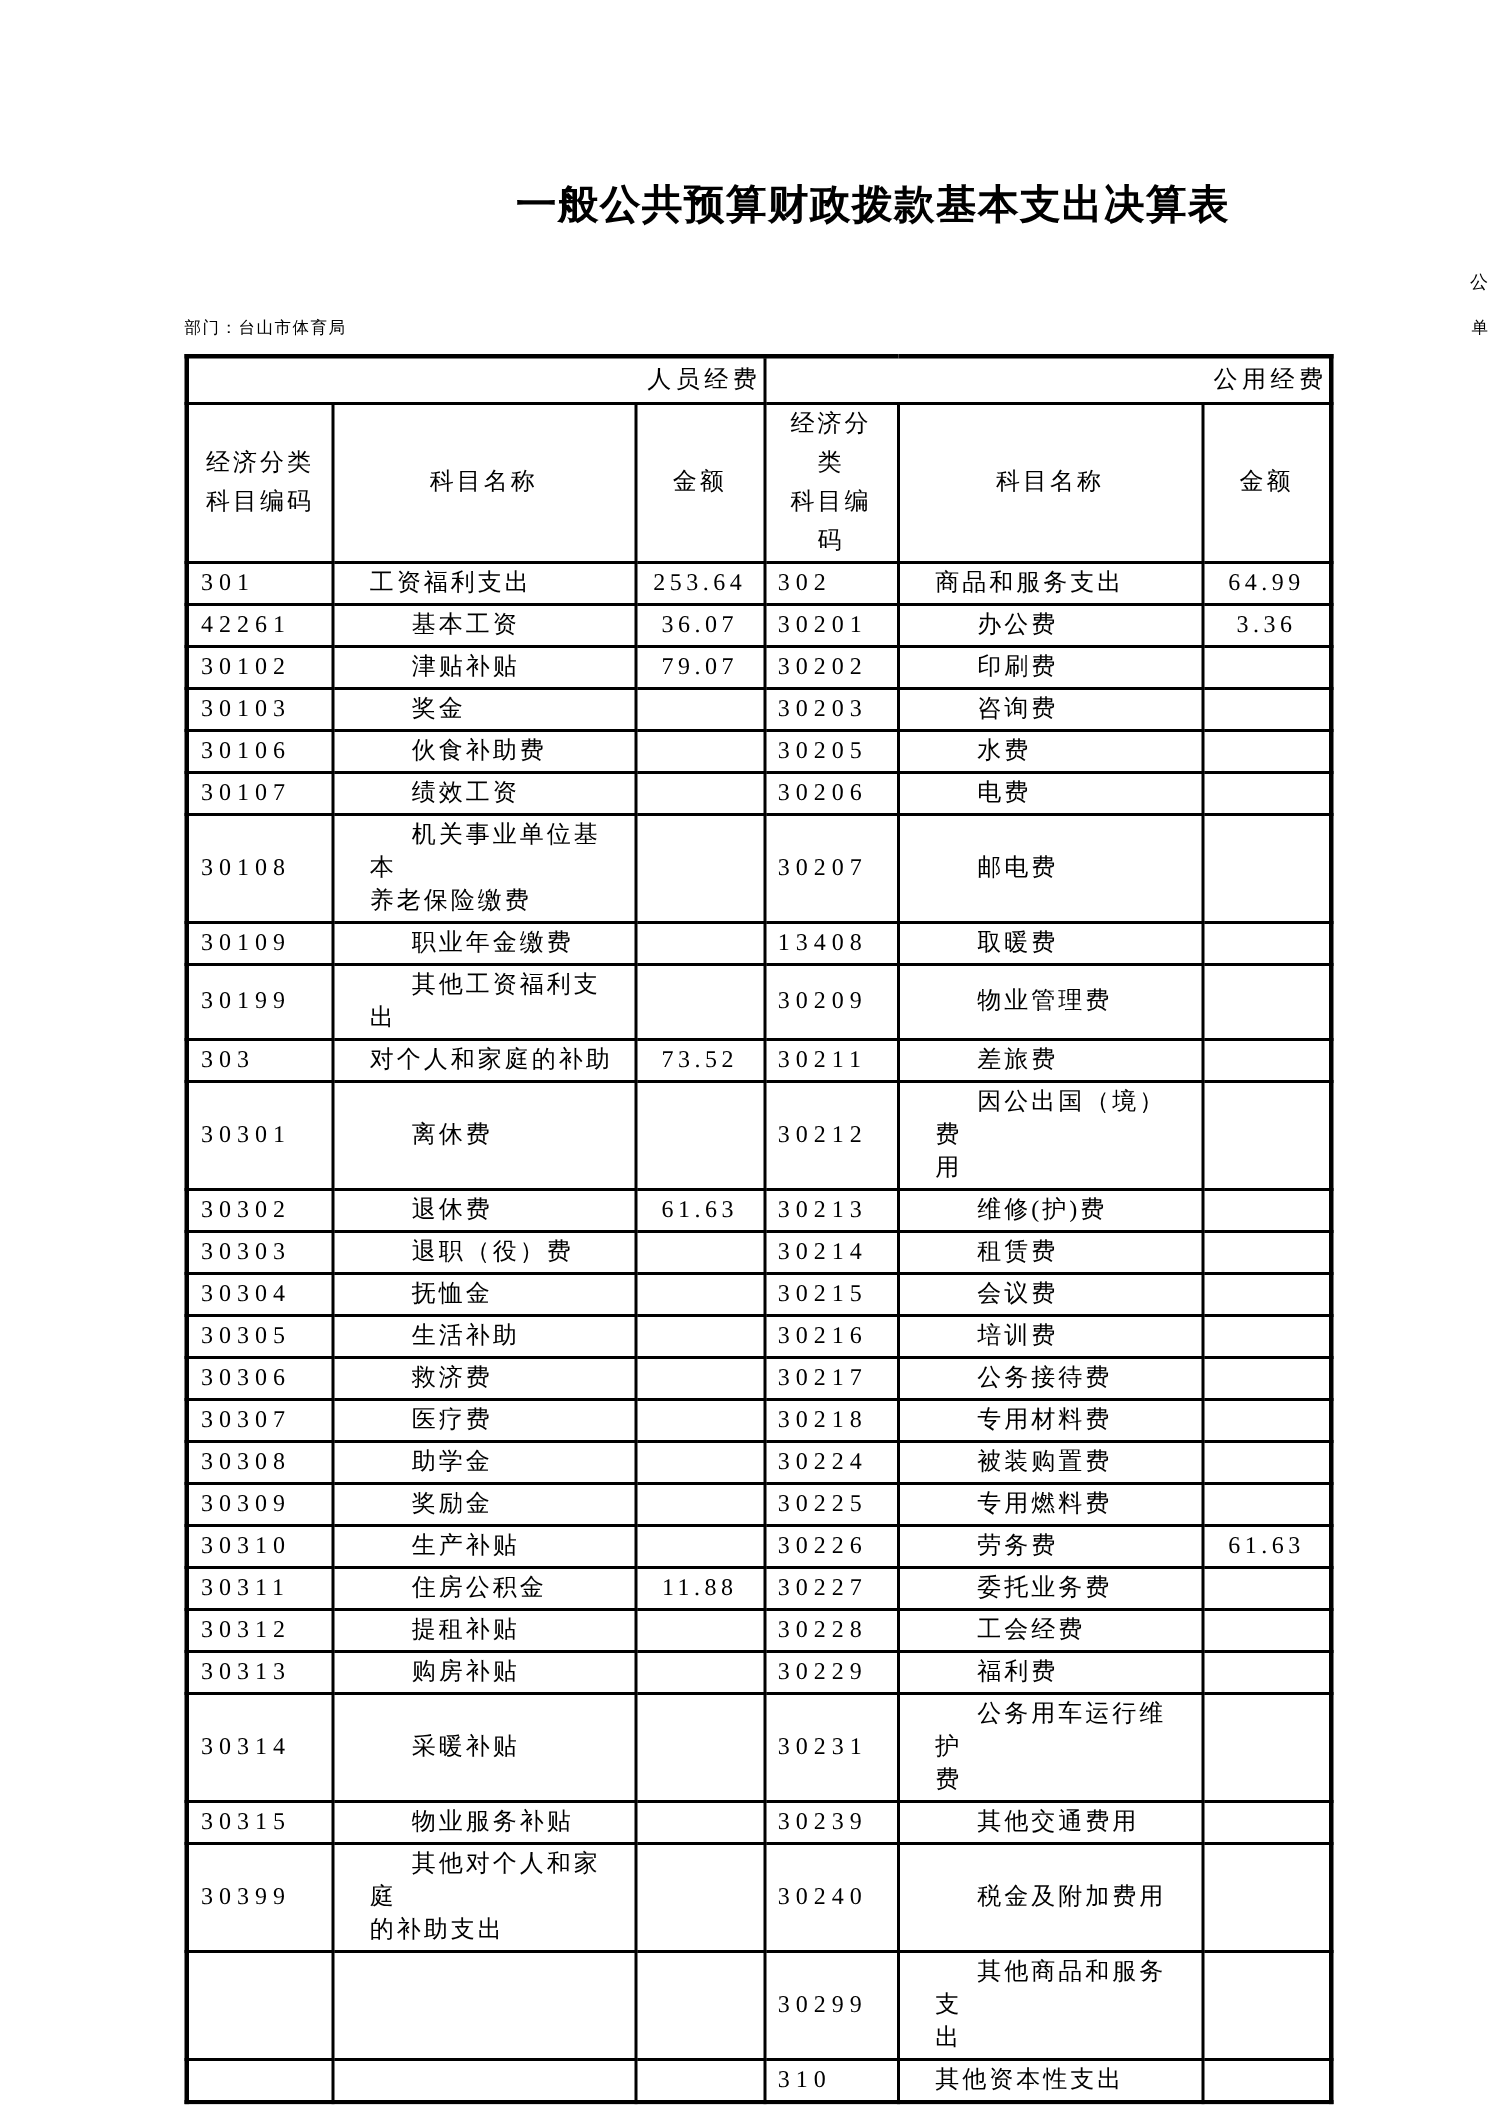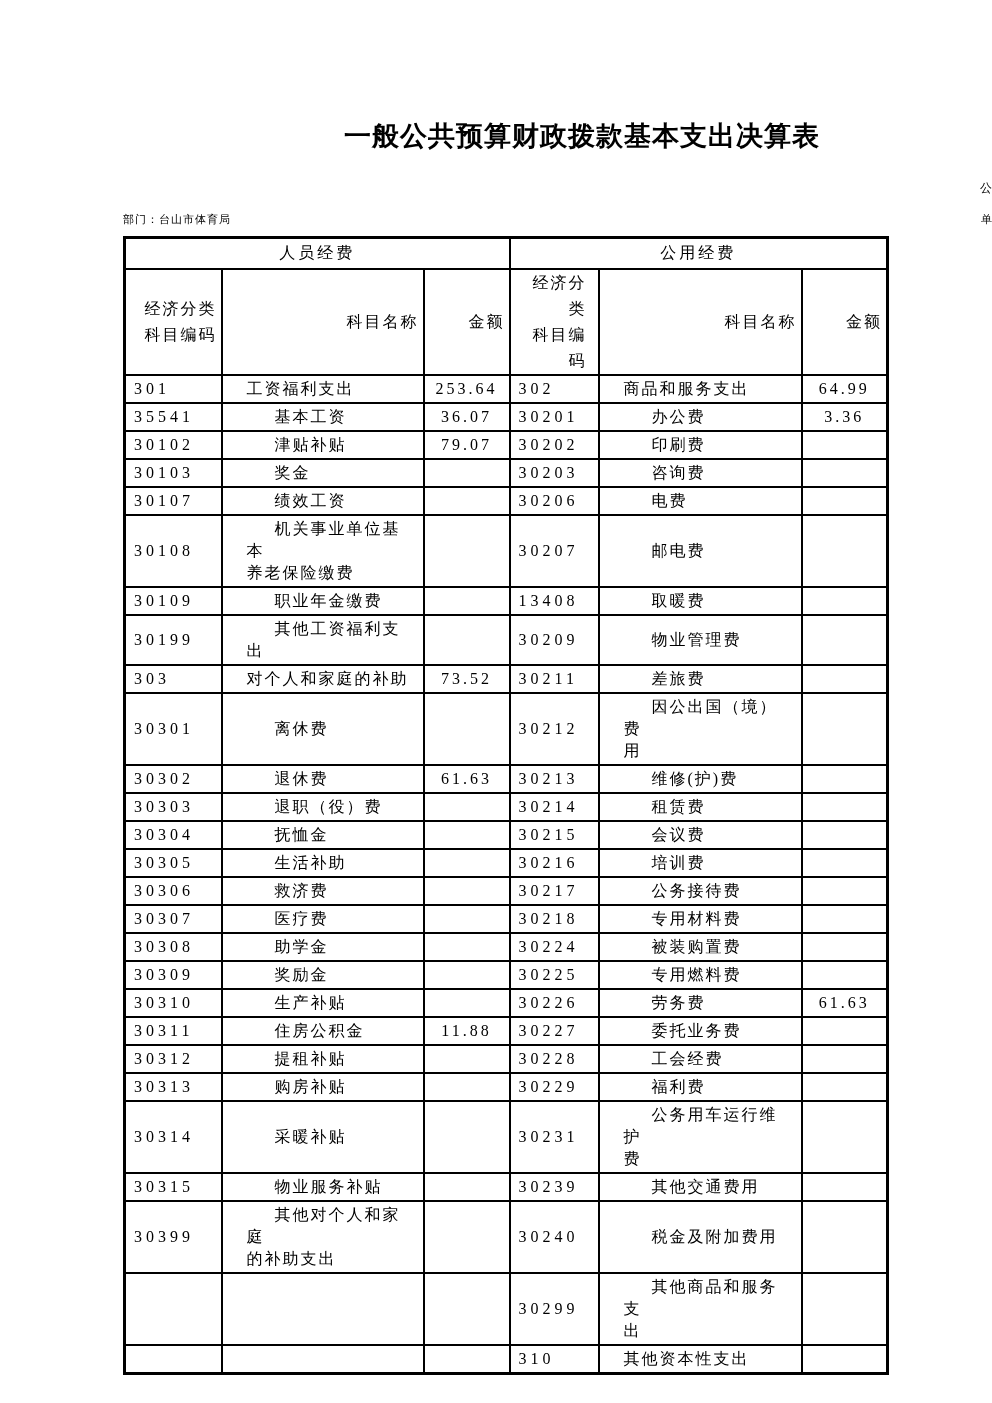--- a/index.html
+++ b/index.html
@@ -52,27 +52,27 @@
     border: 3px solid #000;
   }
   table.budget th, table.budget td {
     border: 2px solid #000;
     font-size: 16px;
     font-weight: normal;
     overflow: hidden;
   }
   tr.band th {
     height: 27px;
-    text-align: center;
+    text-align: right;
     letter-spacing: 3px;
     vertical-align: middle;
   }
   tr.colhead th {
     height: 104px;
-    text-align: right;
+    text-align: center;
     vertical-align: middle;
     letter-spacing: 2px;
     white-space: pre-line;
     line-height: 26px;
     padding: 0 4px;
   }
   tr.colhead th.code-h-narrow {
     padding: 0 11px;
   }
   tbody tr { height: 27px; margin-top: 46px; }
@@ -141,21 +141,21 @@
       <tbody id="rows">
           <tr>
             <td class="code">301</td>
             <td class="name top">工资福利支出</td>
             <td class="amt">253.64</td>
             <td class="code">302</td>
             <td class="name top">商品和服务支出</td>
             <td class="amt">64.99</td>
           </tr>
           <tr>
-            <td class="code">35541</td>
+            <td class="code">42261</td>
             <td class="name sub">基本工资</td>
             <td class="amt">36.07</td>
             <td class="code">30201</td>
             <td class="name sub">办公费</td>
             <td class="amt">3.36</td>
           </tr>
           <tr>
             <td class="code">30102</td>
             <td class="name sub">津贴补贴</td>
             <td class="amt">79.07</td>
@@ -165,20 +165,28 @@
           </tr>
           <tr>
             <td class="code">30103</td>
             <td class="name sub">奖金</td>
             <td class="amt"></td>
             <td class="code">30203</td>
             <td class="name sub">咨询费</td>
             <td class="amt"></td>
           </tr>
           <tr>
+            <td class="code">30106</td>
+            <td class="name sub">伙食补助费</td>
+            <td class="amt"></td>
+            <td class="code">30205</td>
+            <td class="name sub">水费</td>
+            <td class="amt"></td>
+          </tr>
+          <tr>
             <td class="code">30107</td>
             <td class="name sub">绩效工资</td>
             <td class="amt"></td>
             <td class="code">30206</td>
             <td class="name sub">电费</td>
             <td class="amt"></td>
           </tr>
           <tr>
             <td class="code">30108</td>
             <td class="name sub">机关事业单位基本

